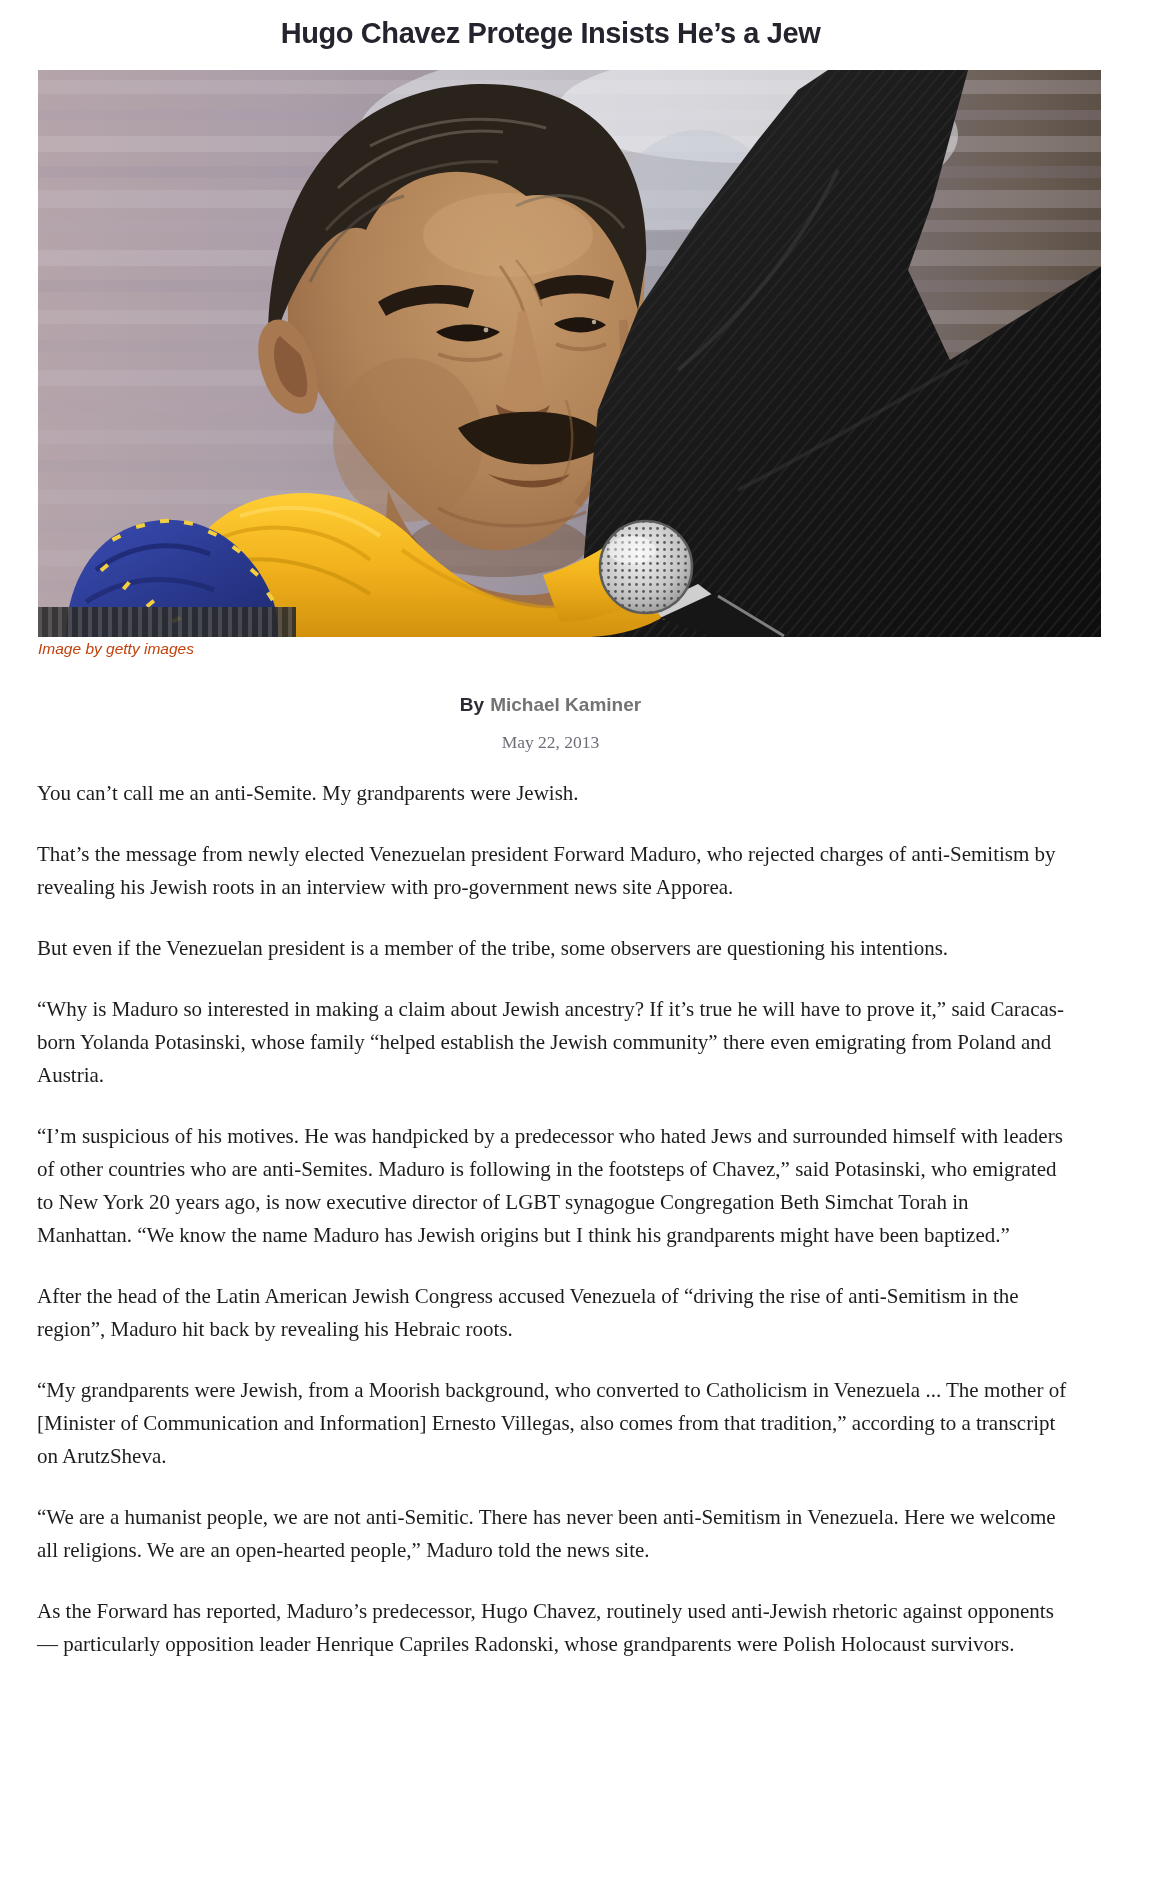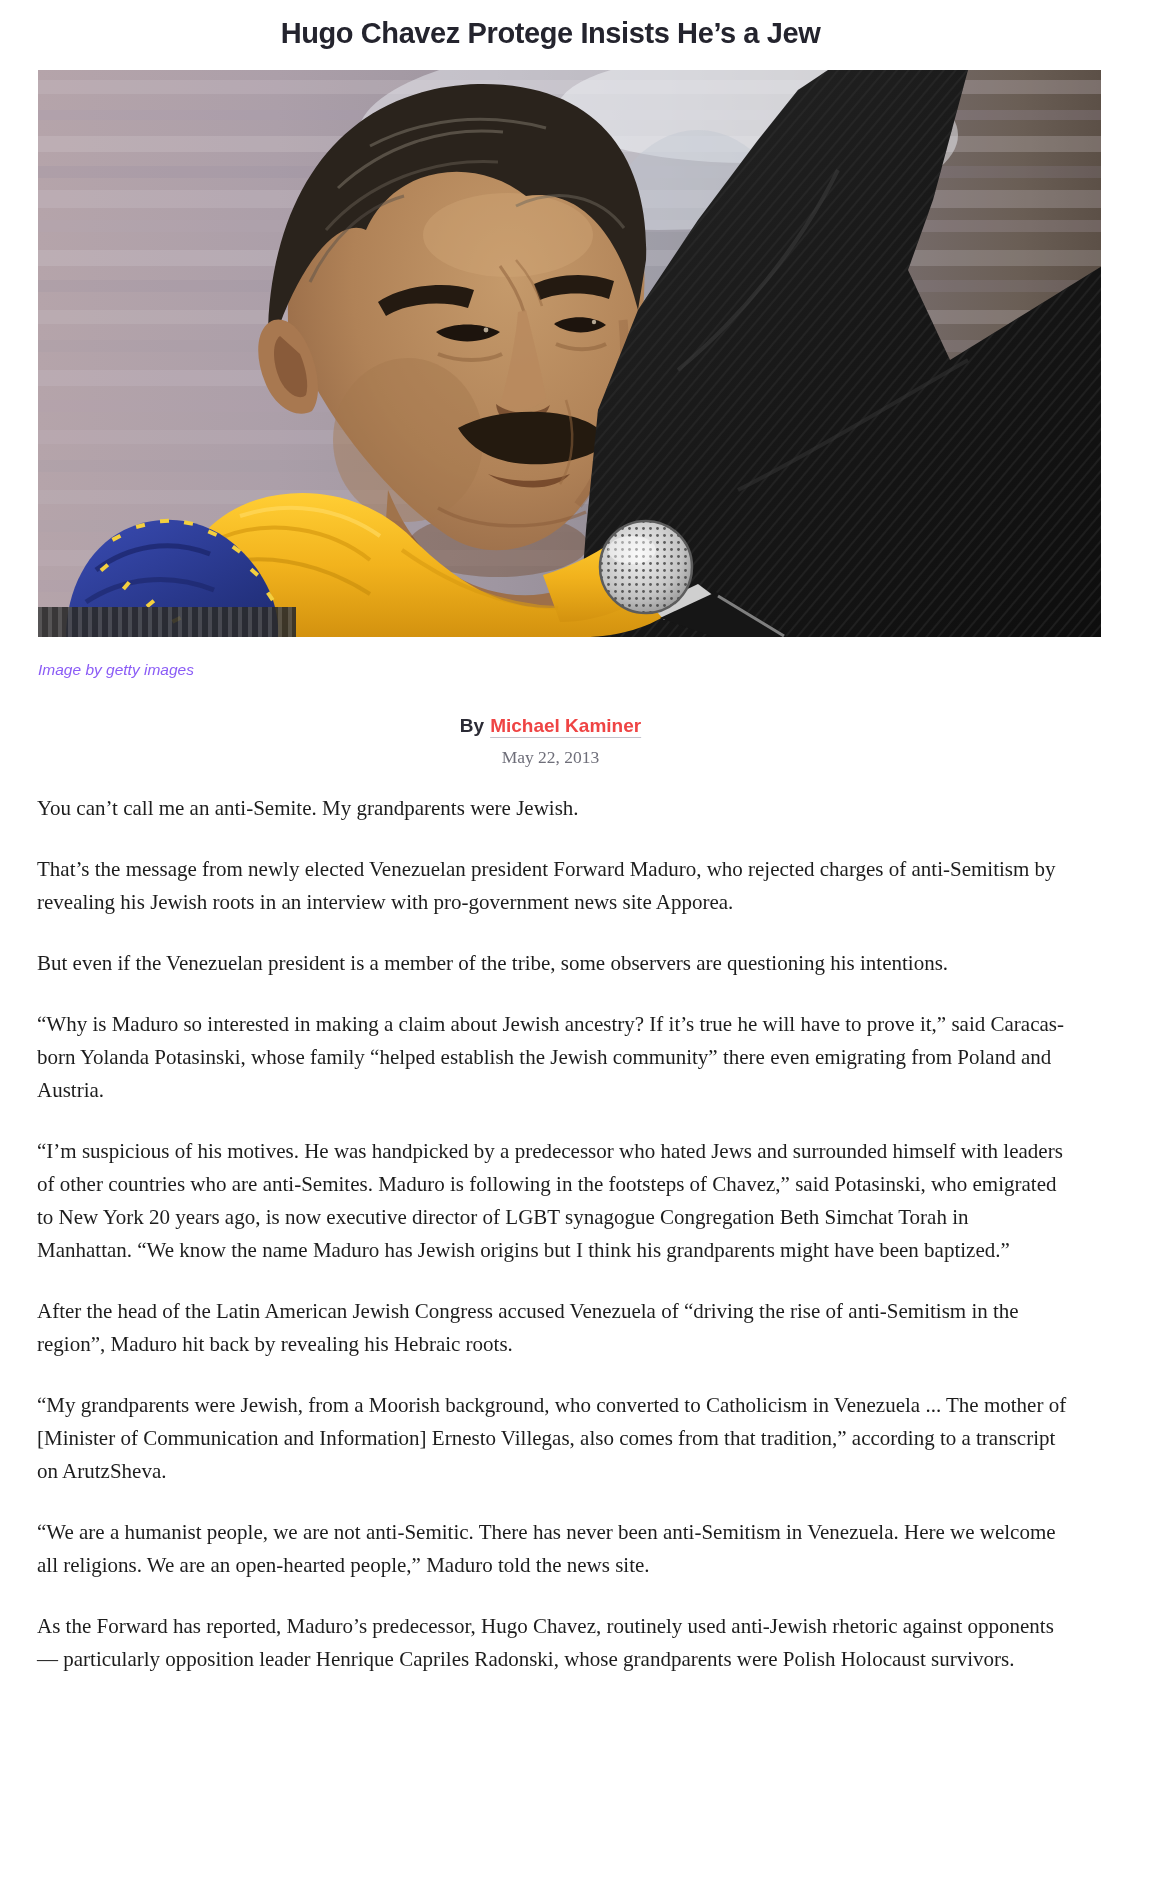--- a/index.html
+++ b/index.html
@@ -13,46 +13,45 @@
     font-weight:800;
     font-size:29px;
     line-height:34px;
     letter-spacing:-0.4px;
     color:#24242e;
   }
 
   figure.photo{margin:0 41px 0 38px;padding:0;}
   figure.photo svg{display:block;}
   figcaption{
-    margin-top:24px;
+    margin-top:3px;
     font-family:"Liberation Sans",sans-serif;
     font-style:italic;
     font-size:15.5px;
-    color:#8b5cf6;
+    color:#c2410c;
   }
 
   .byline{
     margin-top:36px;
     text-align:center;
     font-family:"Liberation Sans",sans-serif;
     font-weight:700;
     font-size:19px;
     color:#2b2b35;
   }
   .byline .by{margin-right:6px;margin-top:34px;}
   .byline a{
-    color:#ef4444;
-    text-decoration:underline;
+    color:#737373;
     text-decoration-color:#c2c2cc;
     text-decoration-thickness:1px;
     text-underline-offset:5px;
     cursor:pointer;
   }
   .pub-date{
-    margin-top:10px;
+    margin-top:16px;
     text-align:center;
     font-size:17.5px;
     color:#6e6e79;
   }
 
   article{
     margin:24px 34px 0 33px;
     font-size:21px;
     line-height:33px;
   }

